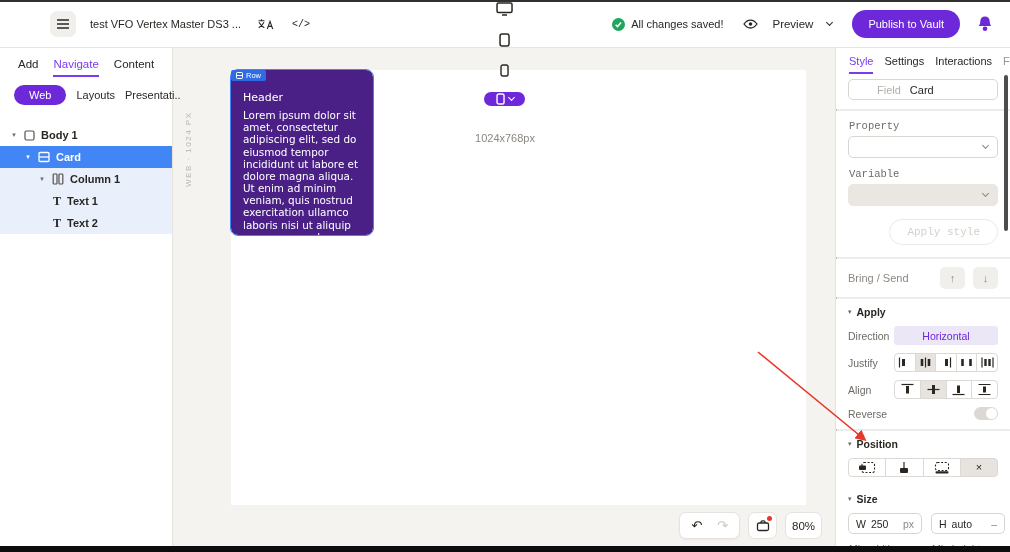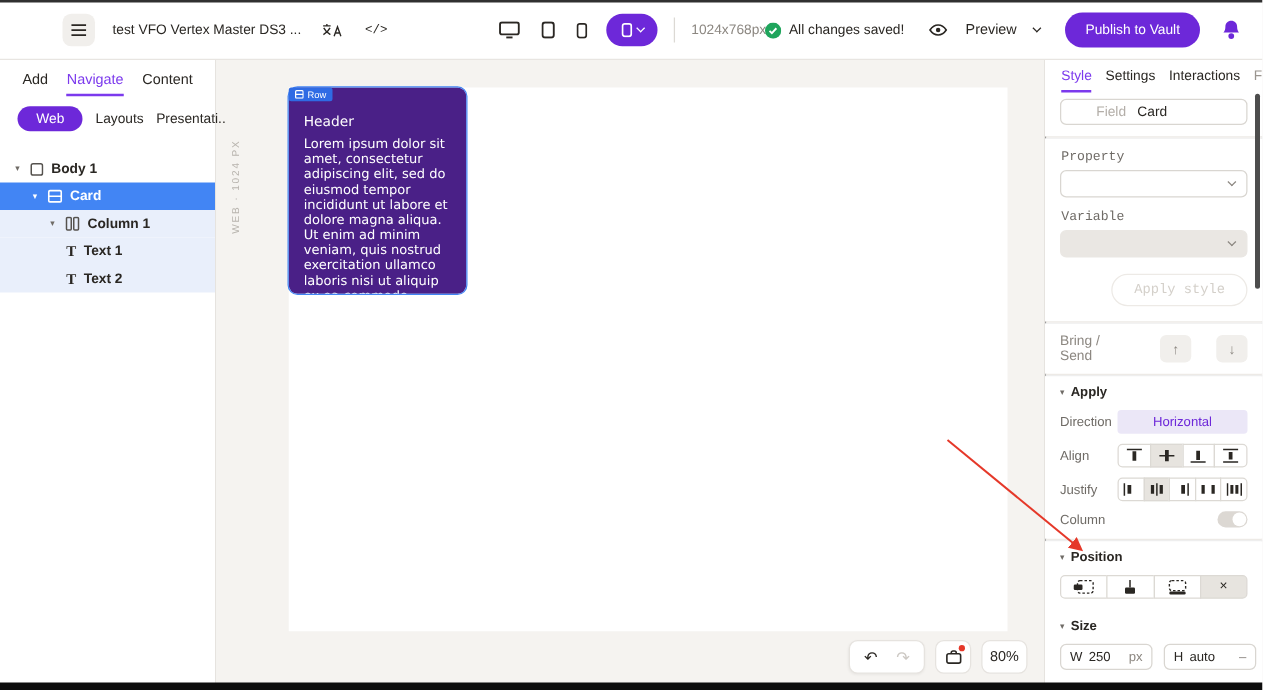--- a/index.html
+++ b/index.html
@@ -16,21 +16,21 @@
   
   .topbar{position:absolute;left:0;top:0;width:1010px;height:48px;background:#fff;
           border-bottom:1px solid #e8e5e1;z-index:10;}
   .tb-left{position:absolute;left:50px;top:0;height:48px;display:flex;align-items:center;gap:14px;}
   .hamburger{width:26px;height:26px;background:#f1efec;border:none;border-radius:7px;
              display:flex;align-items:center;justify-content:center;}
   .doc-title{font-size:11px;color:#2a2723;white-space:nowrap;}
   .icon-btn{background:none;border:none;padding:2px;display:flex;align-items:center;color:#2a2723;}
   .code-glyph{font-family:"Liberation Mono","DejaVu Sans Mono",monospace;font-size:10px;color:#2a2723;}
   .tb-center{position:absolute;left:50%;top:0;height:48px;transform:translateX(-50%);
-             display:flex;align-items:center;gap:13px;}
+             display:flex;align-items:center;gap:13px;flex-direction:column;}
   .dev-btn{background:none;border:none;padding:2px;display:flex;align-items:center;}
   .dev-btn-active{background:#6d28d9;border:none;border-radius:13px;width:41px;height:26px;
                   display:flex;align-items:center;justify-content:center;gap:4px;color:#fff;}
   .vdiv{width:1px;height:20px;background:#dcd9d4;}
   .size-text{color:#8c8781;font-size:11px;}
   .tb-right{position:absolute;right:14px;top:0;height:48px;display:flex;align-items:center;gap:14px;}
   .saved{display:flex;align-items:center;gap:6px;font-size:11px;color:#2a2723;}
   .preview{display:flex;align-items:center;gap:14px;background:none;border:none;font-size:11.5px;color:#2a2723;}
   .chv{width:5px;height:5px;border-right:1.4px solid currentColor;border-bottom:1.4px solid currentColor;
        transform:rotate(45deg);margin-top:-3px;}
@@ -92,21 +92,21 @@
   .divider{border-top:1px solid #edeae6;margin:0;}
   .prop-block{padding:9px 12px 12px;font-family:Liberation Mono, monospace;}
   .lbl{font-size:10.5px;color:#6f6b66;margin:0 0 4px 1px;display:block;}
   .select{height:22px;border:1px solid #d9d6d1;border-radius:5px;display:flex;align-items:center;
           justify-content:flex-end;padding:0 9px;background:#fff;cursor:pointer;}
   .select .chv{color:#8c8781;}
   .select.gray{background:#eae7e3;border-color:#eae7e3;}
   .mt10{margin-top:10px;}
   .apply{display:block;margin:13px 0 0 auto;border:1px solid #edeae6;background:#fff;color:#d4d0ca;
          font-size:11px;border-radius:14px;padding:6px 17px;}
-  .bring-send{display:flex;align-items:center;padding:8px 12px;gap:20px;}
+  .bring-send{display:flex;align-items:center;padding:8px 12px;gap:8px;}
   .bring-send span{font-size:11px;color:#8c8781;flex:1;}
   .sqbtn{width:25px;height:22px;border:none;background:#f1efec;border-radius:5px;font-size:12px;color:#2a2723;}
   .section{padding:7px 12px 9px;}
   .sec-head{display:flex;align-items:center;gap:5px;font-size:10.5px;font-weight:bold;color:#2a2723;}
   .sec-head .caret{font-size:7px;color:#6f6b66;font-weight:normal;}
   .prow{display:flex;align-items:center;margin-top:8px;}
   .prow .plbl{width:46px;font-size:10.5px;color:#6f6b66;flex-shrink:0;}
   .dirbtn{flex:1;height:19px;background:#ebe7f7;color:#6d28d9;border:none;border-radius:3px;font-size:10.5px;}
   .seg{flex:1;display:flex;}
   .seg button{flex:1;height:19px;background:#fff;border:1px solid #dcd9d4;margin-left:-1px;
@@ -349,20 +349,54 @@
   <div class="section">
     <div class="sec-head">
       <span class="caret">▾</span>
       <span>Apply</span>
     </div>
     <div class="prow">
       <span class="plbl">Direction</span>
       <button class="dirbtn">Horizontal</button>
     </div>
     <div class="prow">
+      <span class="plbl">Justify</span>
+      <div class="seg">
+        <button>
+          <svg width="13" height="13" viewBox="0 0 13 13" stroke="#2a2723">
+              <path d="M1.5 1.5v10" stroke-width="1.2"></path>
+              <path d="M5.5 3v7" stroke-width="3"></path>
+            </svg>
+        </button>
+        <button class="sel">
+          <svg width="13" height="13" viewBox="0 0 13 13" stroke="#2a2723">
+              <path d="M6.5 1.5v10" stroke-width="1.2"></path>
+              <path d="M3 3v7M10 3v7" stroke-width="2.6"></path>
+            </svg>
+        </button>
+        <button>
+          <svg width="13" height="13" viewBox="0 0 13 13" stroke="#2a2723">
+              <path d="M11.5 1.5v10" stroke-width="1.2"></path>
+              <path d="M7.5 3v7" stroke-width="3"></path>
+            </svg>
+        </button>
+        <button>
+          <svg width="13" height="13" viewBox="0 0 13 13" stroke="#2a2723">
+              <path d="M2.5 3v7M10.5 3v7" stroke-width="2.6"></path>
+            </svg>
+        </button>
+        <button>
+          <svg width="13" height="13" viewBox="0 0 13 13" stroke="#2a2723">
+              <path d="M1 1.5v10M12 1.5v10" stroke-width="1.2"></path>
+              <path d="M4.5 3v7M8.5 3v7" stroke-width="2.4"></path>
+            </svg>
+        </button>
+      </div>
+    </div>
+    <div class="prow">
       <span class="plbl">Align</span>
       <div class="seg">
         <button>
           <svg width="15" height="13" viewBox="0 0 15 13" stroke="#2a2723">
               <path d="M1.5 1.5h12" stroke-width="1.2"></path>
               <path d="M7.5 3v7.5" stroke-width="3"></path>
             </svg>
         </button>
         <button class="sel">
           <svg width="15" height="13" viewBox="0 0 15 13" stroke="#2a2723">
@@ -378,55 +412,21 @@
         </button>
         <button>
           <svg width="15" height="13" viewBox="0 0 15 13" stroke="#2a2723">
               <path d="M1.5 1.5h12M1.5 11.5h12" stroke-width="1.2"></path>
               <path d="M7.5 3.5v6" stroke-width="3"></path>
             </svg>
         </button>
       </div>
     </div>
     <div class="prow">
-      <span class="plbl">Justify</span>
-      <div class="seg">
-        <button>
-          <svg width="13" height="13" viewBox="0 0 13 13" stroke="#2a2723">
-              <path d="M1.5 1.5v10" stroke-width="1.2"></path>
-              <path d="M5.5 3v7" stroke-width="3"></path>
-            </svg>
-        </button>
-        <button class="sel">
-          <svg width="13" height="13" viewBox="0 0 13 13" stroke="#2a2723">
-              <path d="M6.5 1.5v10" stroke-width="1.2"></path>
-              <path d="M3 3v7M10 3v7" stroke-width="2.6"></path>
-            </svg>
-        </button>
-        <button>
-          <svg width="13" height="13" viewBox="0 0 13 13" stroke="#2a2723">
-              <path d="M11.5 1.5v10" stroke-width="1.2"></path>
-              <path d="M7.5 3v7" stroke-width="3"></path>
-            </svg>
-        </button>
-        <button>
-          <svg width="13" height="13" viewBox="0 0 13 13" stroke="#2a2723">
-              <path d="M2.5 3v7M10.5 3v7" stroke-width="2.6"></path>
-            </svg>
-        </button>
-        <button>
-          <svg width="13" height="13" viewBox="0 0 13 13" stroke="#2a2723">
-              <path d="M1 1.5v10M12 1.5v10" stroke-width="1.2"></path>
-              <path d="M4.5 3v7M8.5 3v7" stroke-width="2.4"></path>
-            </svg>
-        </button>
-      </div>
-    </div>
-    <div class="prow">
-      <span class="plbl">Column</span>
+      <span class="plbl">Reverse</span>
       <button class="toggle"></button>
     </div>
   </div>
   <hr class="divider">
 
   <div class="section">
     <div class="sec-head">
       <span class="caret">▾</span>
       <span>Position</span>
     </div>

